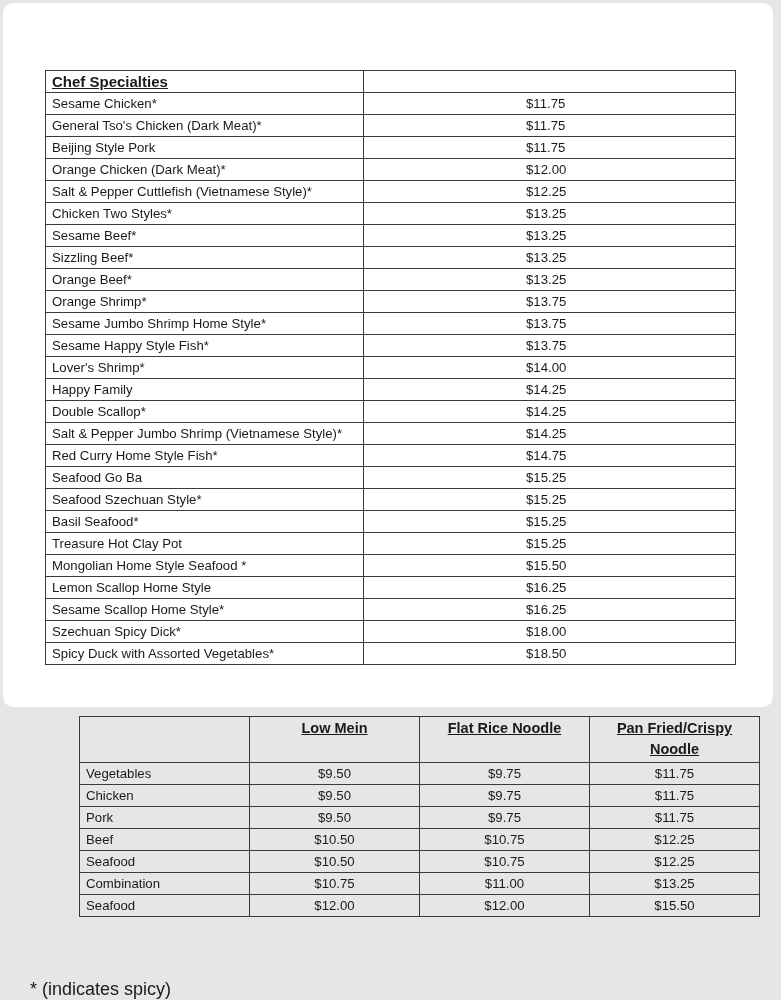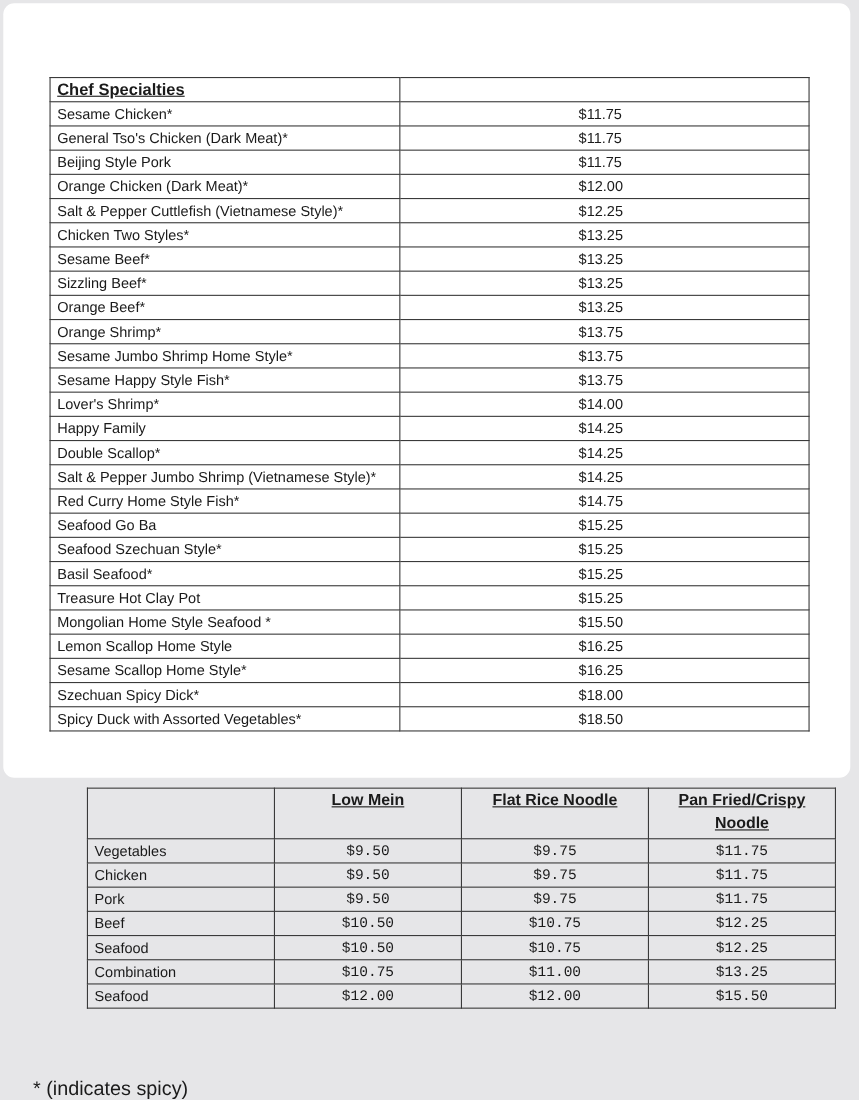--- a/index.html
+++ b/index.html
@@ -19,21 +19,21 @@
   }
   td, th { border: 1.5px solid #3a3a3a; padding: 0 6px; height: 21px; line-height: 21px; white-space: nowrap; overflow: hidden; }
   #specialties { left: 42px; top: 67px; width: 690px; }
   #specialties col.name { width: 318px; }
   #specialties col.price { width: 372px; }
   #specialties td.price { text-align: left; padding-left: 162px; }
   .section-title { font-weight: bold; text-decoration: underline; font-size: 15px; text-align: left; }
   #noodles { left: 42px; top: 713px; width: 681px; margin-left: 34px; }
   #noodles col { width: 170px; }
   #noodles th { font-weight: bold; text-decoration: underline; font-size: 14.5px; text-align: center; vertical-align: top; height: 44px; line-height: 21px; white-space: normal; padding-top: 1px; }
-  #noodles td.c { text-align: center; font-family: Liberation Mono, monospace; }
+  #noodles td.c { text-align: center; }
   .footnote { position: absolute; left: 27px; top: 976px; font-size: 18px; color: #1a1a1a; }
 </style>
 </head>
 <body>
 
 <div class="page">
 
   <table id="specialties">
     <colgroup>
         <col class="name">

